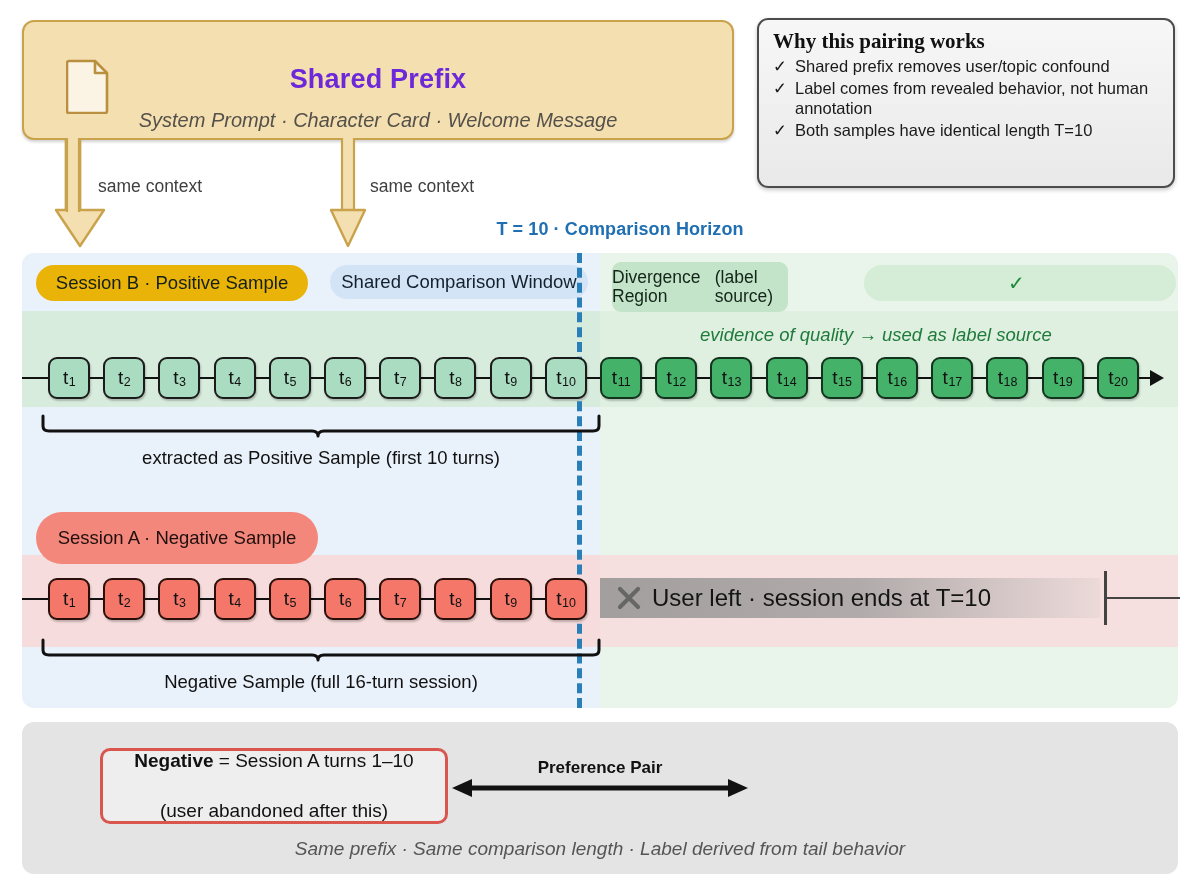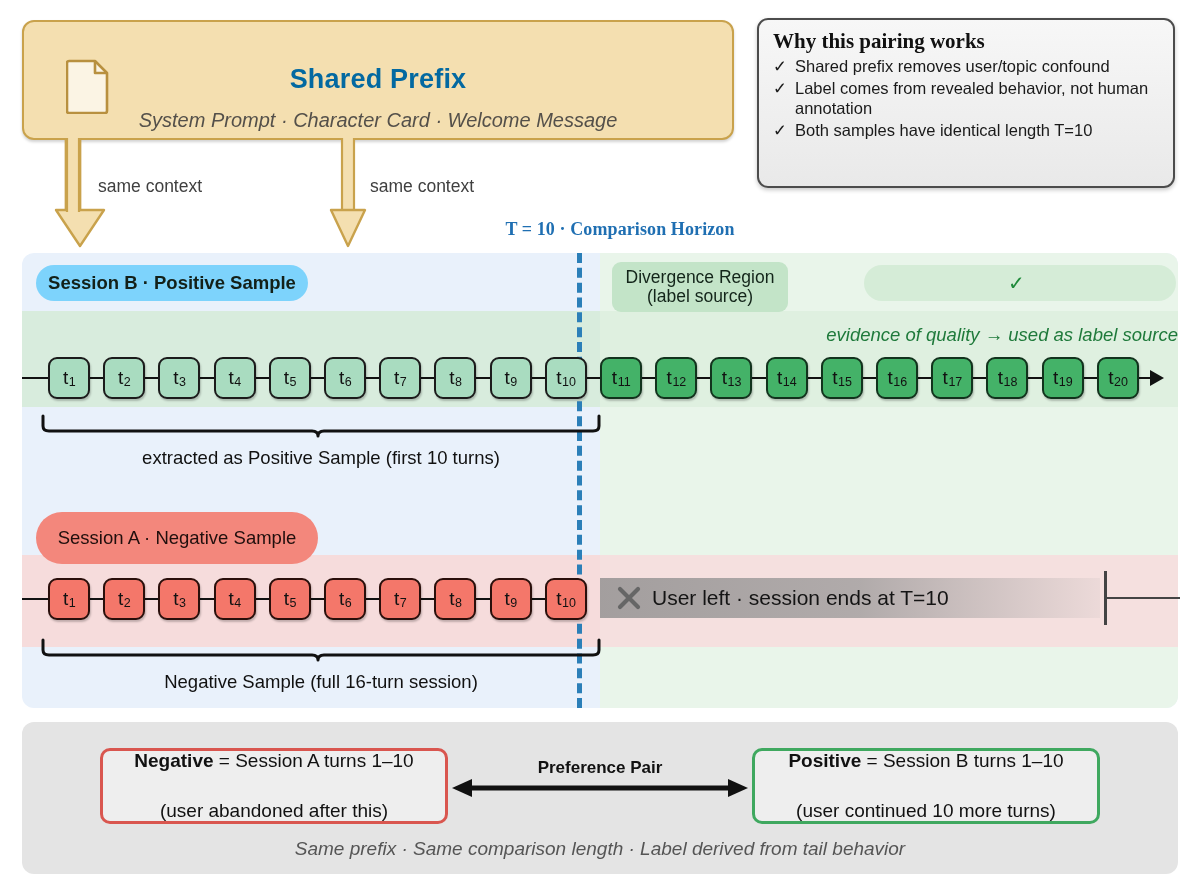--- a/index.html
+++ b/index.html
@@ -20,21 +20,21 @@
     border:2px solid #c9a24c;
     border-radius:12px;
     box-shadow:0 2px 3px rgba(0,0,0,.18);
     box-sizing:border-box;
   }
   .doc-icon{
     position:absolute;left:42px;top:36px;width:44px;height:56px;
   }
   .prefix-title{
     position:absolute;left:0;right:0;top:42px;text-align:center;
-    font-size:27px;font-weight:bold;color:#0369a1;letter-spacing:.2px;
+    font-size:27px;font-weight:bold;color:#6d28d9;letter-spacing:.2px;
   }
   .prefix-sub{
     position:absolute;left:0;right:0;top:87px;text-align:center;
     font-size:20px;font-style:italic;color:#54504a;
   }
 
   
   .why-box{
     position:absolute;left:757px;top:18px;width:418px;height:170px;
     background:linear-gradient(180deg,#f7f7f7 0%,#e9e9e9 100%);
@@ -51,21 +51,21 @@
     margin-bottom:3px;padding-left:22px;position:relative;
   }
   .why-list li .ck{position:absolute;left:0;top:0;font-size:16.5px;font-weight:bold;}
 
   
   .ctx-label{position:absolute;font-size:17.5px;color:#404040;}
 
   
   .horizon-label{
     position:absolute;left:465px;top:219px;width:310px;text-align:center;
-    font-size:18px;font-weight:bold;color:#1f6fb2;letter-spacing:.1px;font-family:Liberation Serif, serif;
+    font-size:18px;font-weight:bold;color:#1f6fb2;letter-spacing:.1px;
   }
 
   
   .panel{
     position:absolute;left:22px;top:253px;width:1156px;height:455px;
     border-radius:12px;overflow:hidden;
     background:#e9f1fb;
   }
   .panel-right{
     position:absolute;left:578px;top:0;width:578px;height:455px;
@@ -81,33 +81,33 @@
     position:absolute;left:577px;top:253px;width:0;height:455px;
     border-left:5px dashed #2b7fb8;
   }
 
   
   .chip{
     position:absolute;border-radius:999px;font-size:18.5px;
     display:flex;align-items:center;justify-content:center;
     white-space:nowrap;
   }
-  .chip-sessionb{left:36px;top:265px;width:272px;height:36px;background:#7dd3fc;color:#132018;font-weight:bold;}
+  .chip-sessionb{left:36px;top:265px;width:272px;height:36px;background:#eab308;color:#132018;}
   .chip-window{left:330px;top:265px;width:258px;height:34px;background:#d3e4f7;color:#14202c;font-size:18.5px;}
   .chip-divergence{
     position:absolute;left:612px;top:262px;width:176px;height:50px;
     background:#c3e4c8;border-radius:9px;color:#13251a;font-size:17.5px;
-    display:flex;flex-direction:column;align-items:center;justify-content:center;line-height:1.1;
+    display:flex;align-items:center;justify-content:center;line-height:1.1;
   }
   .chip-continued{left:864px;top:265px;width:312px;height:36px;background:#d5ecd7;color:#13251a;font-size:18.5px;}
   .chip-continued .ck{color:#1f8a3a;font-weight:bold;margin-right:7px;font-size:20px;}
   .chip-neg{left:36px;top:512px;width:282px;height:52px;background:#f3877c;color:#200f0d;}
 
   .evidence{
-    position:absolute;left:700px;top:324px;width:478px;text-align:right;
+    position:absolute;left:700px;top:324px;width:478px;text-align:left;
     font-size:18.5px;font-style:italic;color:#1f7a3b;
   }
 
   
   .turn{
     position:absolute;width:42px;height:42px;border-radius:9px;
     border:2.2px solid #1b1b1b;box-sizing:border-box;
     display:flex;align-items:center;justify-content:center;
     font-size:19px;color:#121212;
     box-shadow:1px 2px 2px rgba(0,0,0,.22);
@@ -127,21 +127,21 @@
     position:absolute;text-align:center;font-size:18.5px;color:#111;
   }
 
   
   .userleft{
     position:absolute;left:600px;top:578px;width:500px;height:40px;
     background:linear-gradient(90deg,rgba(140,140,140,.78) 0%,rgba(150,150,150,.72) 52%,rgba(170,170,170,.12) 100%);
     display:flex;align-items:center;
   }
   .userleft .xic{margin:0 10px 0 16px;}
-  .userleft .txt{font-size:21px;color:#141414;text-align:right;}
+  .userleft .txt{font-size:24px;color:#141414;text-align:right;}
   .endbar{position:absolute;left:1104px;top:571px;width:2.6px;height:54px;background:#444;}
   .endline{position:absolute;left:1104px;top:597px;width:76px;height:2.2px;background:#444;}
 
   
   .summary{
     position:absolute;left:22px;top:722px;width:1156px;height:152px;
     background:#e4e4e4;border-radius:12px;
   }
   .pillbox{
     position:absolute;border-radius:10px;background:#eeeeee;
@@ -215,20 +215,21 @@
 
   <div class="panel">
     <div class="panel-right"></div>
     <div class="band band-pos"></div>
     <div class="band-pos-r"></div>
     <div class="band band-neg"></div>
     <div class="band-neg-r"></div>
   </div>
 
   <div class="chip chip-sessionb">Session B · Positive Sample</div>
+  <div class="chip chip-window">Shared Comparison Window</div>
   <div class="chip-divergence">
     <span>Divergence Region</span>
     <span>(label source)</span>
   </div>
   <div class="chip chip-continued">
     <span class="ck">✓</span>
   </div>
   <div class="evidence">evidence of quality → used as label source</div>
   <div class="chip chip-neg">Session A · Negative Sample</div>
 
@@ -301,22 +302,16 @@
     <div class="pill-l2">(user abandoned after this)</div>
   </div>
 
   <div class="pref-label">Preference Pair</div>
   <svg style="position:absolute;left:452px;top:775px;width:296px;height:26px;">
     <path d="M18 13 L278 13" stroke="#111" stroke-width="5"></path>
     <path d="M0 13 L20 4 L20 22 Z" fill="#111"></path>
     <path d="M296 13 L276 4 L276 22 Z" fill="#111"></path>
   </svg>
 
-  <div class="pillbox pill-pos">
-    <div class="pill-l1">
-      <b>Positive</b><span> = Session B turns 1–10</span>
-    </div>
-    <div class="pill-l2">(user continued 10 more turns)</div>
-  </div>
 
   <div class="summary-foot">Same prefix · Same comparison length · Label derived from tail behavior</div>
 
 </div>
 
 </body></html>

